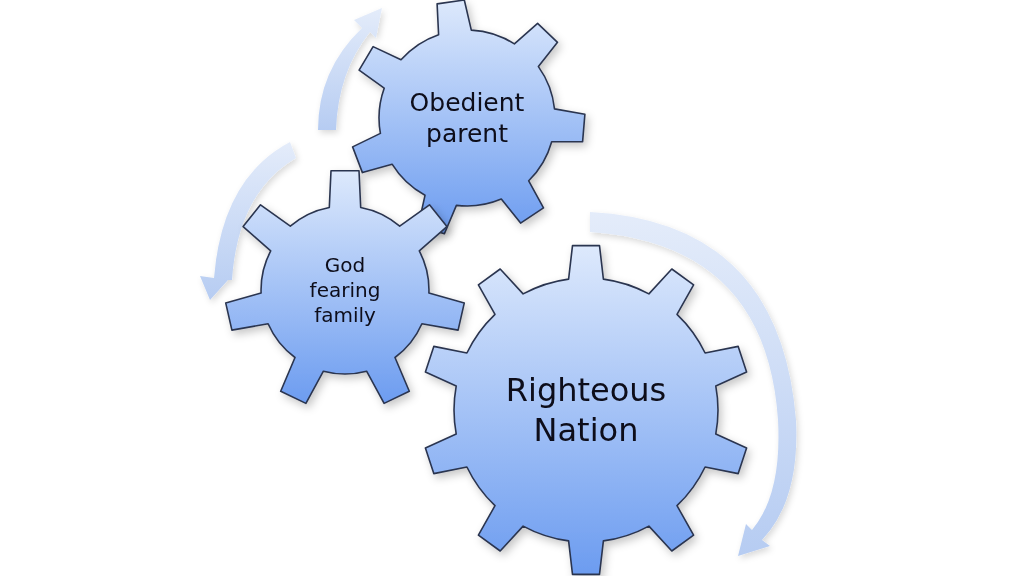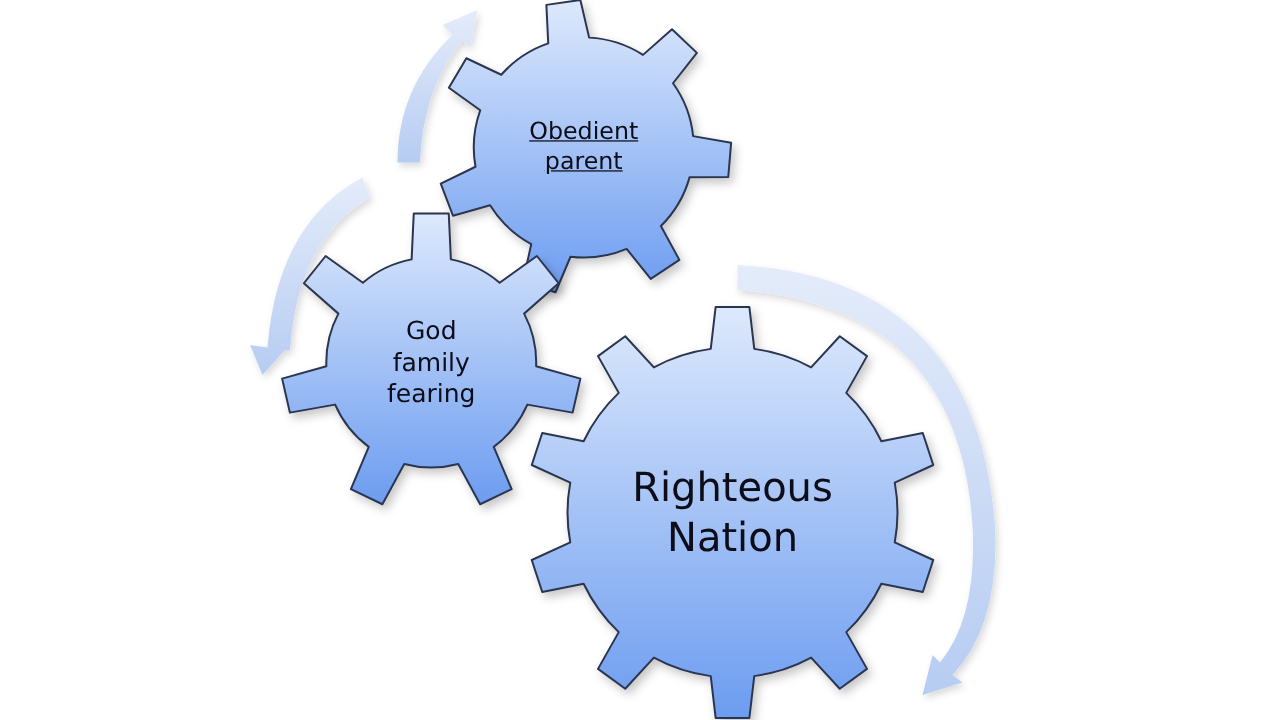--- a/index.html
+++ b/index.html
@@ -41,26 +41,26 @@
       <path d="M 590 212 Q 780 222 796 420 Q 800 500 762 540 L 770 546 L 738 556 L 746 524 L 752 530 Q 782 494 778 420 Q 766 244 590 232 Z" fill="url(#arrowGradV)"></path>
     </g>
 
     <g id="gears">
         <path d="M 438.6 34.7 L 437.1 3.9 L 464.3 0.0 L 471.3 30.1 A 88 88 0 0 1 514.4 43.9 L 537.6 23.4 L 557.5 42.3 L 538.4 66.6 A 88 88 0 0 1 554.5 108.9 L 584.9 114.2 L 582.6 141.6 L 551.7 141.7 A 88 88 0 0 1 528.7 180.8 L 543.5 207.9 L 520.6 223.1 L 501.3 199.1 A 88 88 0 0 1 456.4 205.4 L 444.4 233.8 L 418.3 225.5 L 425.0 195.3 A 88 88 0 0 1 392.1 164.2 L 362.4 172.6 L 352.6 146.9 L 380.4 133.4 A 88 88 0 0 1 384.2 88.2 L 359.1 70.2 L 373.1 46.6 L 401.0 59.8 A 88 88 0 0 1 438.6 34.7 Z" fill="url(#gearGrad)" stroke="#2b3550" stroke-width="1.6" stroke-linejoin="round" filter="url(#shadow)"></path>
         <path d="M 329.3 207.5 L 331.0 170.8 L 359.0 170.8 L 360.7 207.5 A 84 84 0 0 1 399.7 226.2 L 429.5 204.8 L 446.9 226.6 L 419.3 250.9 A 84 84 0 0 1 428.9 293.0 L 464.3 302.9 L 458.1 330.1 L 421.9 323.7 A 84 84 0 0 1 395.0 357.5 L 409.3 391.3 L 384.1 403.4 L 366.6 371.2 A 84 84 0 0 1 323.4 371.2 L 305.9 403.4 L 280.7 391.3 L 295.0 357.5 A 84 84 0 0 1 268.1 323.7 L 231.9 330.1 L 225.7 302.9 L 261.1 293.0 A 84 84 0 0 1 270.7 250.9 L 243.1 226.6 L 260.5 204.8 L 290.3 226.2 A 84 84 0 0 1 329.3 207.5 Z" fill="url(#gearGrad)" stroke="#2b3550" stroke-width="1.6" stroke-linejoin="round" filter="url(#shadow)"></path>
         <path d="M 568.6 279.1 L 572.5 245.6 L 599.5 245.6 L 603.4 279.1 A 132 132 0 0 1 648.9 293.9 L 671.8 269.0 L 693.6 284.9 L 677.0 314.3 A 132 132 0 0 1 705.1 353.0 L 738.2 346.4 L 746.6 372.0 L 715.8 386.1 A 132 132 0 0 1 715.8 433.9 L 746.6 448.0 L 738.2 473.6 L 705.1 467.0 A 132 132 0 0 1 677.0 505.7 L 693.6 535.1 L 671.8 551.0 L 648.9 526.1 A 132 132 0 0 1 603.4 540.9 L 599.5 574.4 L 572.5 574.4 L 568.6 540.9 A 132 132 0 0 1 523.1 526.1 L 500.2 551.0 L 478.4 535.1 L 495.0 505.7 A 132 132 0 0 1 466.9 467.0 L 433.8 473.6 L 425.4 448.0 L 456.2 433.9 A 132 132 0 0 1 456.2 386.1 L 425.4 372.0 L 433.8 346.4 L 466.9 353.0 A 132 132 0 0 1 495.0 314.3 L 478.4 284.9 L 500.2 269.0 L 523.1 293.9 A 132 132 0 0 1 568.6 279.1 Z" fill="url(#gearGrad)" stroke="#2b3550" stroke-width="1.6" stroke-linejoin="round" filter="url(#shadow)"></path>
       </g>
   </svg>
 
-  <div class="label" style="left:467px;top:118px;font-size:19px;text-decoration:underline;">
+  <div class="label" style="left:467px;top:118px;font-size:25px;">
     <div>Obedient</div>
     <div>parent</div>
   </div>
   <div class="label" style="left:345px;top:290px;font-size:20px;">
     <div>God</div>
+    <div>fearing</div>
     <div>family</div>
-    <div>fearing</div>
   </div>
   <div class="label" style="left:586px;top:410px;font-size:32px;">
     <div>Righteous</div>
     <div>Nation</div>
   </div>
 </div>
 
 </body></html>

